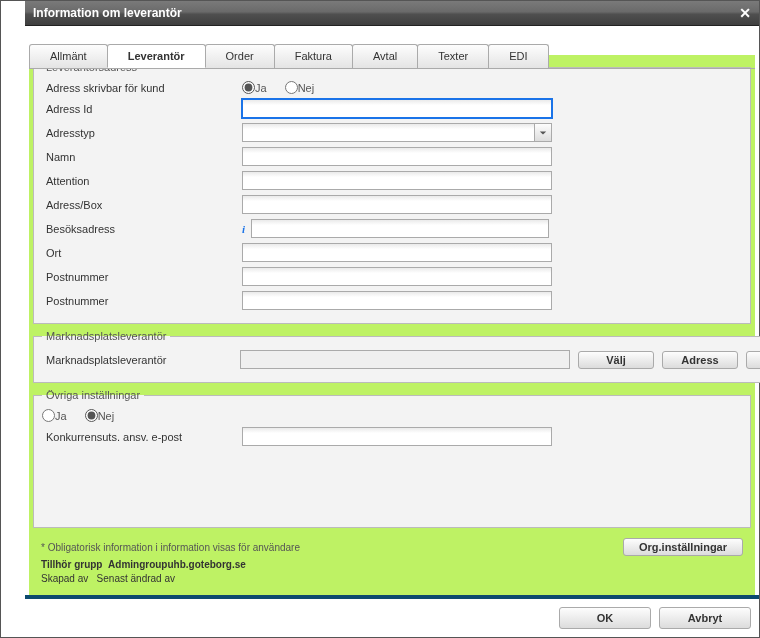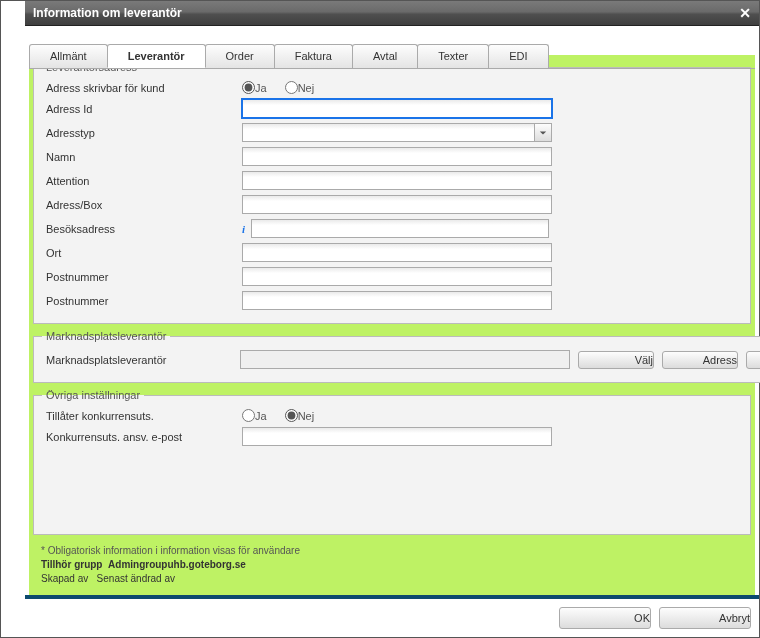--- a/index.html
+++ b/index.html
@@ -43,22 +43,22 @@
     border-left: 1px solid #aaa;
     background: linear-gradient(to bottom, #fdfdfd, #ddd);
     display: flex; align-items: center; justify-content: center;
     cursor: pointer;
   }
   .select-arrow svg { width: 8px; height: 8px; }
   .info-i { color: #1a73e8; font-weight: bold; font-style: italic; font-family: Georgia, serif; margin-right: 6px; }
   .btn {
     border: 1px solid #aaa; border-radius: 3px;
     background: linear-gradient(to bottom, #fdfdfd, #dcdcdc);
-    padding: 2px 0; font-size: 11px; font-weight: normal; color: #333;
-    cursor: pointer; text-align: right; width: 76px;
+    padding: 2px 0; font-size: 11px; font-weight: bold; color: #333;
+    cursor: pointer; text-align: center; width: 76px;
   }
   .mkt-row { display: flex; align-items: center; gap: 8px; }
   .mkt-row .txt { width: 330px; background: #efefef; }
   .spacer { flex: 1; }
   .footer-fixed { border-top: 0; padding: 4px 8px 4px 8px; font-size: 10px; color: #333; }
   .footer-fixed .line { margin-bottom: 3px; }
   .footer-fixed .hint { color: #555; font-size: 10px; }
   .footer-row { display: flex; align-items: center; }
   .bottom-btnbar {
     border-top: 4px solid #0c4a6e; padding: 8px; background: #fff;
@@ -170,41 +170,41 @@
           <button class="btn">Välj</button>
           <button class="btn">Adress</button>
           <button class="btn">Visa kort</button>
         </div>
       </fieldset>
 
       <fieldset style="flex:1">
         <legend>Övriga inställningar</legend>
 
         <div class="row">
-          <div class="lbl">Tillåter konkurrensuts.</div>
           <label class="radiocell">
             <input type="radio" name="konk" style="">
             <span>Ja</span>
           </label>
           <label class="radiocell">
             <input type="radio" name="konk" checked="" style="">
             <span>Nej</span>
           </label>
         </div>
 
         <div class="row">
           <div class="lbl">Konkurrensuts. ansv. e-post</div>
           <input class="txt" type="text" value="" style="">
         </div>
       </fieldset>
 
       <div class="footer-fixed">
         <div class="line footer-row">
           <span class="hint">* Obligatorisk information  i information visas för användare</span>
           <span class="spacer"></span>
+          <button class="btn org-btn">Org.inställningar</button>
         </div>
         <div class="line">
           <b>Tillhör grupp</b>
           &nbsp;<b>Admingroupuhb.goteborg.se</b>
         </div>
         <div class="line">
           <span>Skapad av</span>
           &nbsp;&nbsp;<span>Senast ändrad av</span>
         </div>
       </div>

